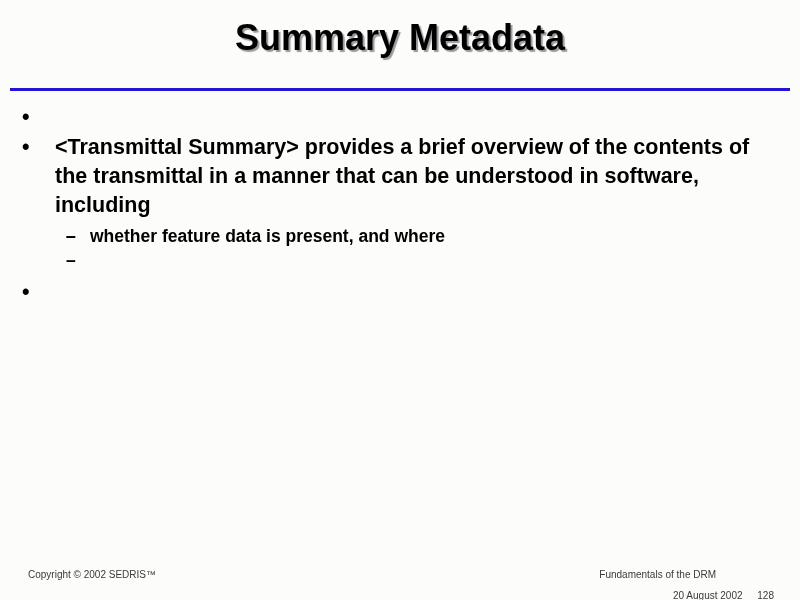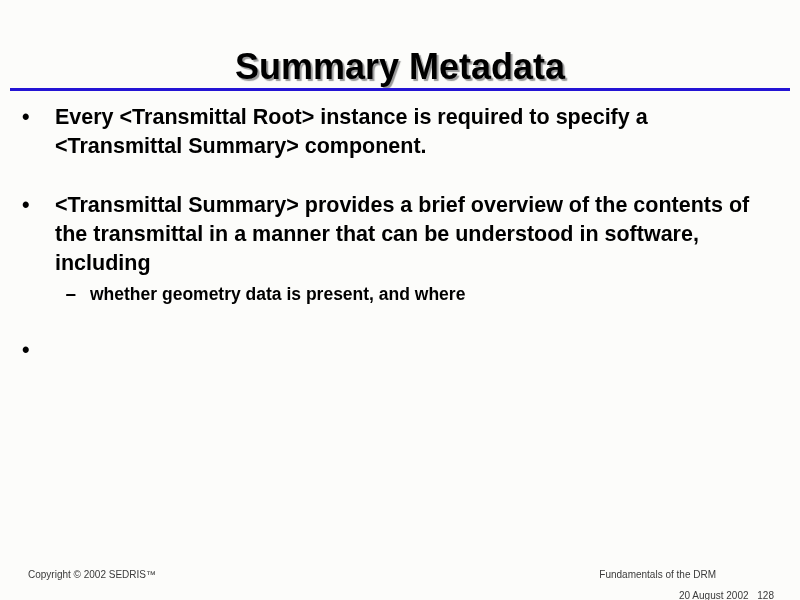--- a/index.html
+++ b/index.html
@@ -22,21 +22,20 @@
     box-sizing: border-box;
   }
 
   
   .title-block {
     position: absolute;
     left: 0;
     top: 18px;
     width: 800px;
     text-align: center;
-    margin-top: 29px;
   }
   .slide-title {
     display: inline-block;
     font-size: 36px;
     font-weight: bold;
     color: #000000;
     letter-spacing: 0px;
     text-shadow: 2px 2px 1px rgba(120,120,120,0.75);
     line-height: 1.1;
   }
@@ -125,21 +124,21 @@
     white-space: nowrap;
   }
   .footer-right {
     position: absolute;
     right: 26px;
     top: 0;
     white-space: nowrap;
   }
   .footer-date {
     display: inline-block;
-    margin-right: 6px;
+    margin-right: 12px;
   }
   .footer-page {
     display: inline-block;
     margin-top: 21px;
   }
 </style>
 </head>
 <body>
 
 <div class="slide">
@@ -147,43 +146,42 @@
   <div class="title-block">
     <span class="slide-title">Summary Metadata</span>
   </div>
 
   <div class="title-rule"></div>
 
   <div class="body-area">
 
     <div class="bullet">
       <span class="marker">•</span>
-      <span>Every &lt;Transmittal Root&gt; instance is required to specify a &lt;Transmittal Summary&gt; component.</span>
     </div>
 
     <div class="gap-lg"></div>
 
     <div class="bullet">
       <span class="marker">•</span>
       <span>&lt;Transmittal Summary&gt; provides a brief overview of the contents of the transmittal in a manner that can be understood in software, including</span>
     </div>
 
     <div class="gap-sm"></div>
 
     <div class="subbullet">
       <span class="marker">–</span>
     </div>
 
     <div class="subbullet">
       <span class="marker">–</span>
+      <span>whether feature data is present, and where</span>
     </div>
 
     <div class="subbullet">
       <span class="marker">–</span>
-      <span>whether geometry data is present, and where</span>
     </div>
 
     <div class="gap-lg"></div>
 
     <div class="bullet">
       <span class="marker">•</span>
     </div>
 
   </div>
 

